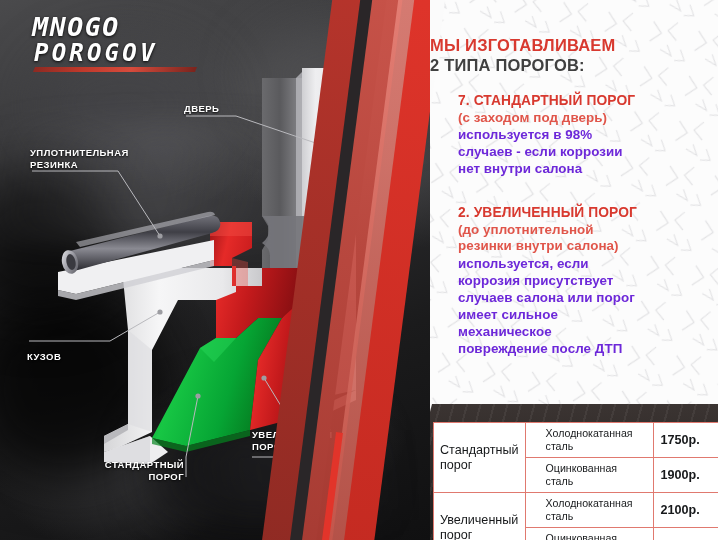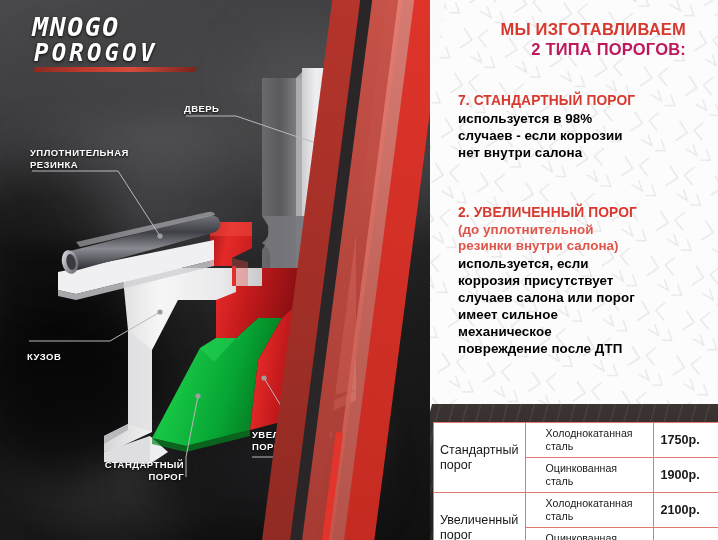--- a/index.html
+++ b/index.html
@@ -65,30 +65,30 @@
   
   .right-pane{position:absolute;left:430px;top:0;width:288px;height:540px;overflow:hidden;background:#fbfbfb;}
   .right-clip{
     position:absolute;left:-60px;top:0;width:348px;height:540px;
     background:#fcfcfc;
     clip-path:polygon(75px 0, 348px 0, 348px 540px, 5px 540px);
   }
   .chevrons{position:absolute;inset:0;opacity:.5;}
   .panel-content{position:absolute;left:0;top:0;width:288px;height:540px;}
 
-  .head{position:absolute;left:0;top:20px;width:256px;text-align:right;}
+  .head{position:absolute;left:0;top:36px;width:256px;text-align:left;}
   .head .l1{color:#d8392f;font-size:16.5px;font-weight:bold;letter-spacing:.2px;line-height:19px;}
-  .head .l2{color:#be185d;font-size:16.5px;font-weight:bold;letter-spacing:.2px;line-height:19px;margin-top:1px;}
+  .head .l2{color:#404040;font-size:16.5px;font-weight:bold;letter-spacing:.2px;line-height:19px;margin-top:1px;}
 
   .block{position:absolute;left:28px;width:252px;}
   .b1{top:93px;}
   .b2{top:205px;}
   .blk-title{color:#d8392f;font-size:13.8px;font-weight:bold;line-height:16.5px;letter-spacing:.1px;}
   .blk-sub{color:#e0554a;font-size:13.4px;font-weight:bold;line-height:16.5px;letter-spacing:.05px;}
-  .blk-body{color:#000000;font-size:13.4px;font-weight:bold;line-height:17px;letter-spacing:.05px;}
+  .blk-body{color:#6d28d9;font-size:13.4px;font-weight:bold;line-height:17px;letter-spacing:.05px;}
 
   
   .tbl-bg{
     position:absolute;left:-58px;top:404px;width:346px;height:136px;
     background:
       repeating-linear-gradient(105deg, rgba(255,255,255,.055) 0 2px, rgba(0,0,0,0) 2px 13px),
       linear-gradient(180deg,#3b3432 0%,#2e2927 45%,#221e1d 100%);
     clip-path:polygon(60px 0, 346px 0, 346px 136px, 25px 136px);
   }
   .avito{
@@ -283,20 +283,21 @@
 
     <div class="panel-content">
 
       <div class="head">
         <div class="l1">МЫ ИЗГОТАВЛИВАЕМ</div>
         <div class="l2">2 ТИПА ПОРОГОВ:</div>
       </div>
 
       <div class="block b1">
         <div class="blk-title">7. СТАНДАРТНЫЙ ПОРОГ</div>
+        <div class="blk-sub">(с заходом под дверь)</div>
         <div class="blk-body">используется в 98%</div>
         <div class="blk-body">случаев - если коррозии</div>
         <div class="blk-body">нет внутри салона</div>
       </div>
 
       <div class="block b2">
         <div class="blk-title">2. УВЕЛИЧЕННЫЙ ПОРОГ</div>
         <div class="blk-sub">(до уплотнительной</div>
         <div class="blk-sub">резинки внутри салона)</div>
         <div class="blk-body">используется, если</div>

